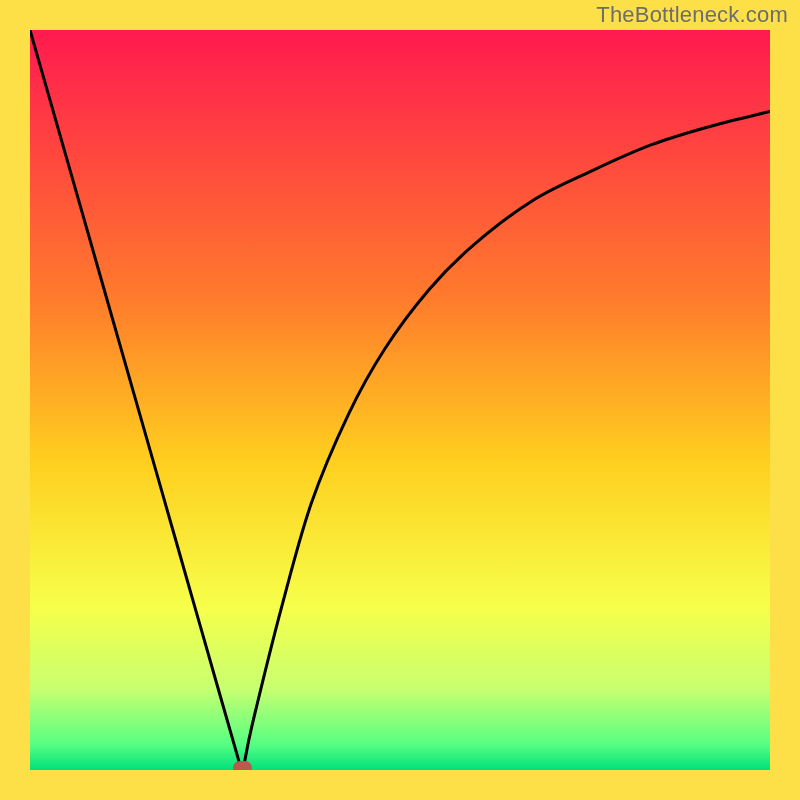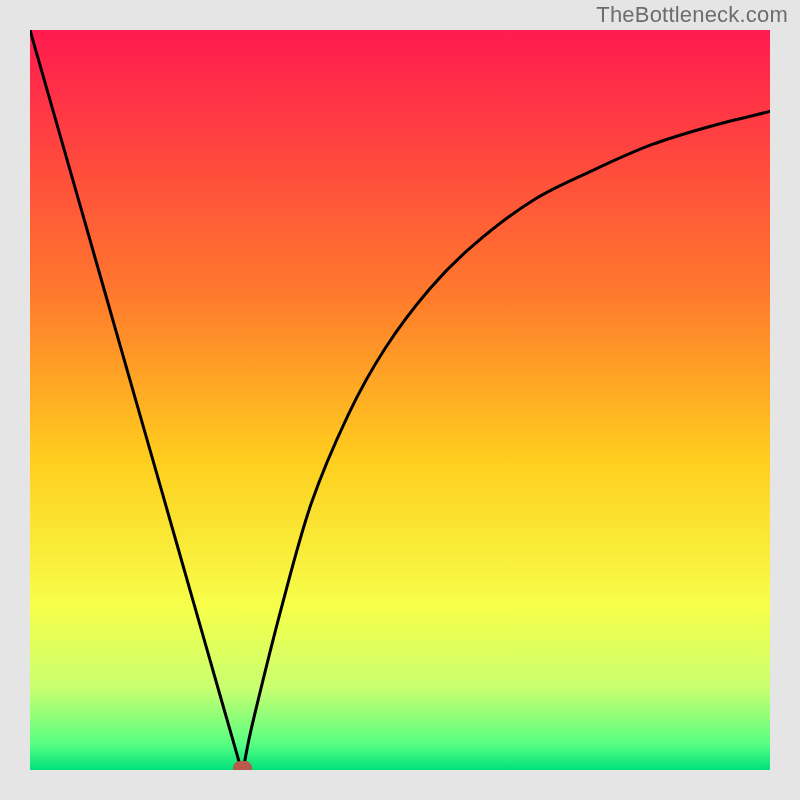--- a/index.html
+++ b/index.html
@@ -10,21 +10,21 @@
     background: #000;
     overflow: hidden;
     position: relative;
   }
   .frame {
     position: absolute;
     top: 0;
     left: 0;
     width: 800px;
     height: 800px;
-    background: #e5e5e5;
+    background: #fde047;
   }
   .plot {
     position: absolute;
     left: 30px;
     top: 30px;
     width: 740px;
     height: 740px;
     overflow: hidden;
   }
   .watermark {

